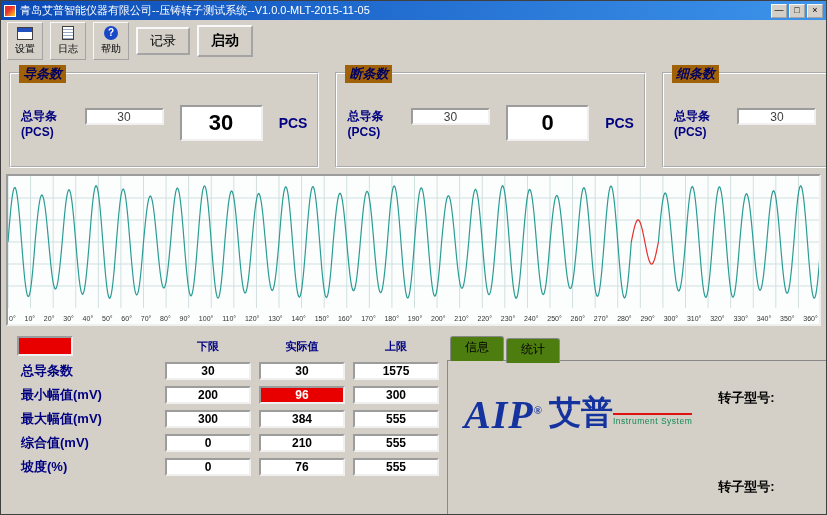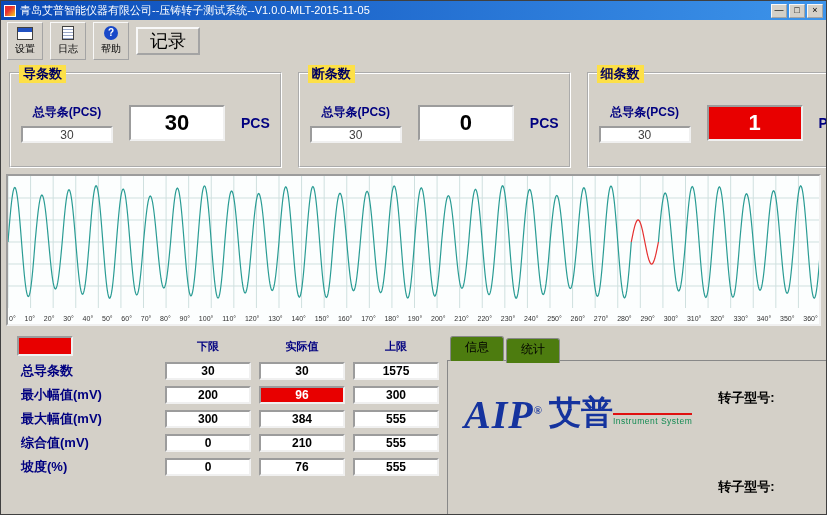--- a/index.html
+++ b/index.html
@@ -13,29 +13,29 @@
   .win-controls { display:flex; gap:2px; }
   .winbtn { width:16px; height:14px; font-size:9px; line-height:11px; background:#d4d0c8; border:1px outset #f8f8f8; padding:0; text-align:center; color:#000; }
 
   
   .toolbar { flex:0 0 42px; display:flex; align-items:center; gap:7px; padding:2px 6px; }
   .toolbtn { display:flex; flex-direction:column; align-items:center; justify-content:center; gap:2px; width:36px; height:38px; background:#d4d0c8; border:1px outset #f8f8f8; font-size:10px; color:#000; padding:1px; }
   .icon-settings { width:16px; height:13px; border:1px solid #404040; background:#fff; }
   .icon-settings::before { content:""; display:block; height:4px; background:#2050c0; }
   .icon-log { width:12px; height:14px; border:1px solid #404040; background:repeating-linear-gradient(#fff 0 2px,#9aa8c8 2px 3px); }
   .icon-help { width:14px; height:14px; border-radius:50%; background:#1848c8; color:#fff; font-size:10px; font-weight:bold; line-height:14px; text-align:center; }
-  .plainbtn { height:28px; padding:0 12px; background:#d4d0c8; border:2px outset #f8f8f8; font-size:18px; color:#000; }
+  .plainbtn { height:28px; padding:0 12px; background:#d4d0c8; border:2px outset #f8f8f8; font-size:13px; color:#000; }
   .plainbtn.start { height:32px; font-size:14px; font-weight:bold; }
 
   
   .counters { flex:0 0 96px; display:flex; gap:16px; margin:10px 8px 4px; }
   .groupbox { flex:1; border:2px groove #ffffff; position:relative; }
-  .gb-title { position:absolute; top:-9px; left:8px; background:#fde047; padding:0 4px; font-weight:bold; font-size:13px; color:#000060; }
+  .gb-title { position:absolute; top:-9px; left:8px; background:#a16207; padding:0 4px; font-weight:bold; font-size:13px; color:#000060;font-style:italic; }
   .gb-body { display:flex; align-items:center; height:100%; padding:8px 10px 2px; gap:16px; }
-  .gb-left { display:flex; flex-direction:column; align-items:center; gap:5px; }
+  .gb-left { display:flex; align-items:flex-start; gap:5px; }
   .gb-label { font-size:12px; font-weight:bold; color:#000080; }
   .gb-input { width:92px; height:17px; border:2px inset #f0f0f0; background:#fff; font-size:12px; text-align:center; color:#404040; line-height:14px; }
   .gb-display { width:96px; height:36px; border:2px inset #f0f0f0; background:#fff; font-size:22px; font-weight:bold; display:flex; align-items:center; justify-content:center; color:#000; }
   .gb-display.alarm { background:#e80000; color:#fff; }
   .gb-unit { font-size:14px; font-weight:bold; color:#000080; }
 
   
   .chart-wrap { flex:0 0 152px; margin:2px 5px; border:2px inset #f0f0f0; background:#fcfefe; overflow:hidden; }
   .x-ticks { display:flex; justify-content:space-between; font-size:7px; color:#303030; height:13px; align-items:center; padding:0 1px; }
 
@@ -87,20 +87,21 @@
     </button>
     <button class="toolbtn">
       <span class="icon-log"></span>
       <span>日志</span>
     </button>
     <button class="toolbtn">
       <span class="icon-help">?</span>
       <span>帮助</span>
     </button>
     <button class="plainbtn">记录</button>
+    <button class="plainbtn start">启动</button>
   </div>
 
   <div class="counters">
     <div class="groupbox">
       <span class="gb-title">导条数</span>
       <div class="gb-body">
         <div class="gb-left">
           <span class="gb-label">总导条(PCS)</span>
           <div class="gb-input">30</div>
         </div>

